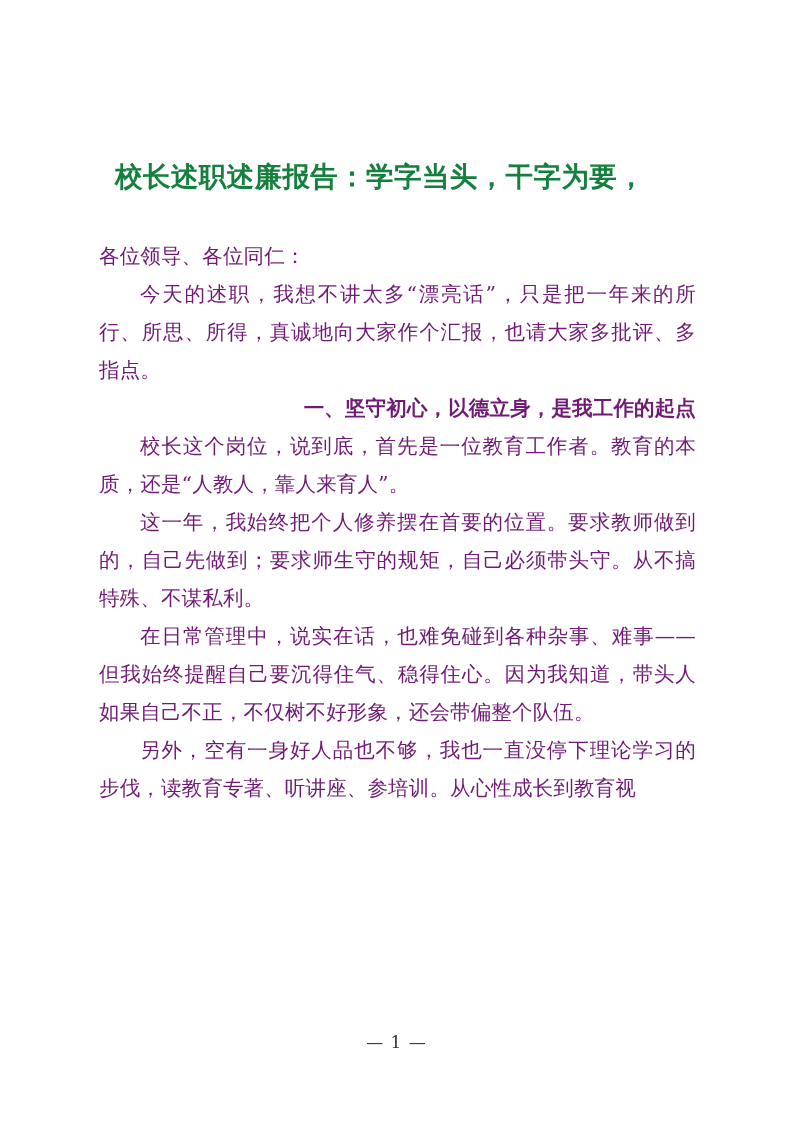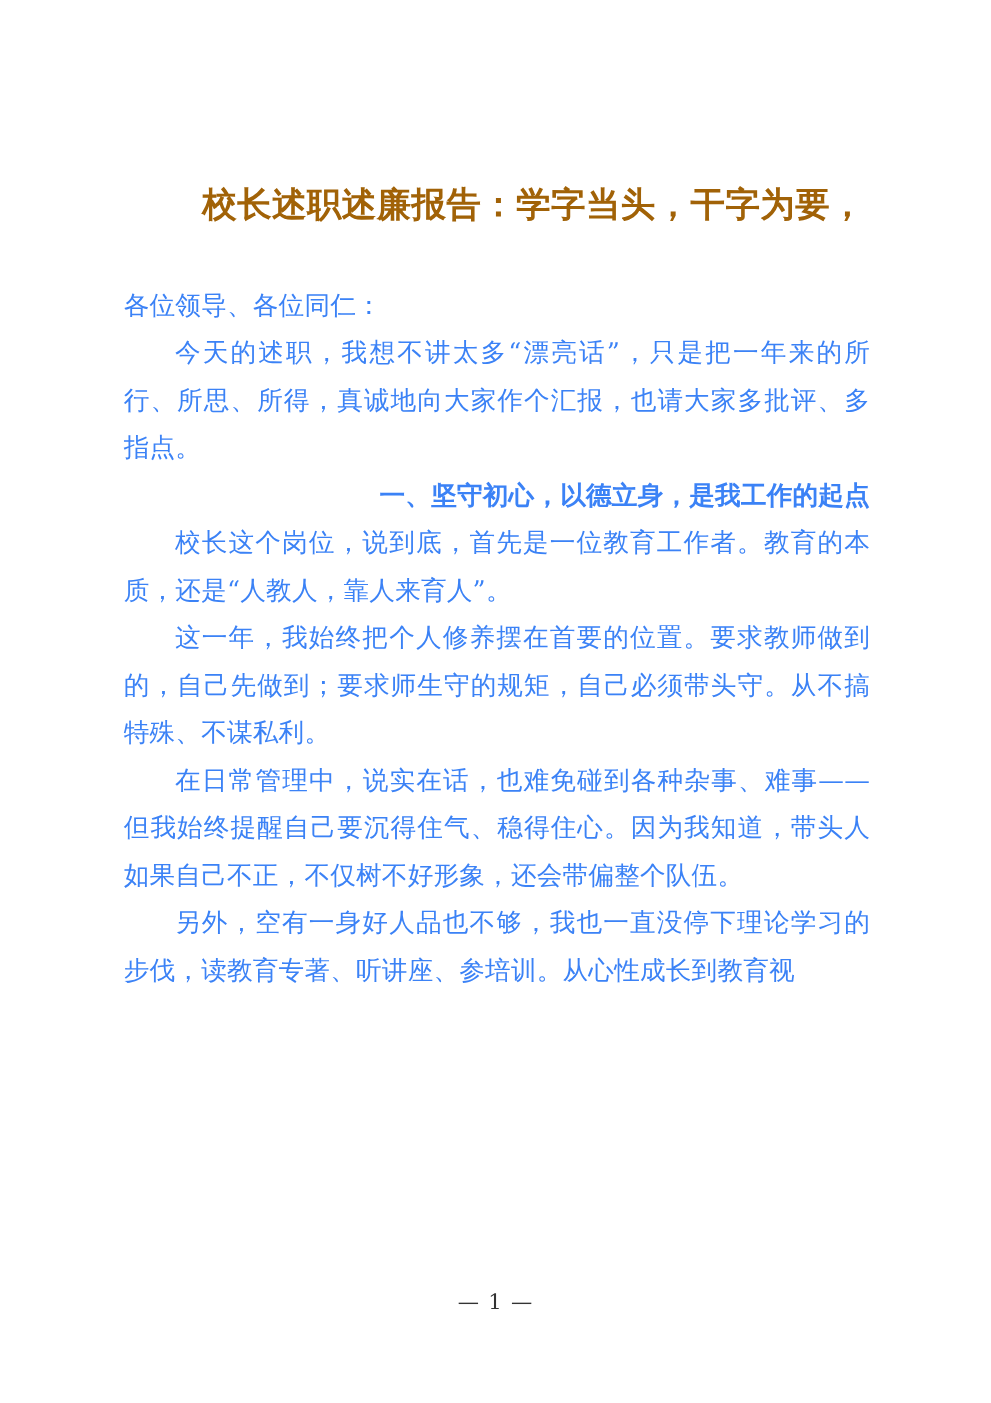--- a/index.html
+++ b/index.html
@@ -28,29 +28,29 @@
 
   .content {
     position: absolute;
     left: 99px;
     top: 0;
     width: 597px;
   }
 
   
   .doc-title {
-    margin: 4px;
+    margin: 16px;
     padding-top: 138px;
-    text-align: right;
+    text-align: left;
     font-family: "DejaVu Sans", "Liberation Sans", sans-serif;
     font-weight: 700;
     font-size: 27.5px;
     line-height: 45px;
     letter-spacing: 0.4px;
-    color: #a16207;
+    color: #15803d;
   }
   .doc-title .t-line {
     display: block;
     white-space: nowrap;
   }
   .doc-title .t-line-2 {
     padding-left: 24px;
   }
 
   
@@ -59,21 +59,21 @@
   }
 
   p.para {
     margin: 0;
     font-family: "DejaVu Serif", "Liberation Serif", serif;
     font-size: 20.5px;
     line-height: 38px;
     text-align: justify;
     text-justify: inter-ideograph;
     letter-spacing: 0.15px;
-    color: #3b82f6;
+    color: #701a75;
   }
 
   p.indent {
     text-indent: 41px;
   }
 
   p.noindent {
     text-indent: 0;
   }
 

